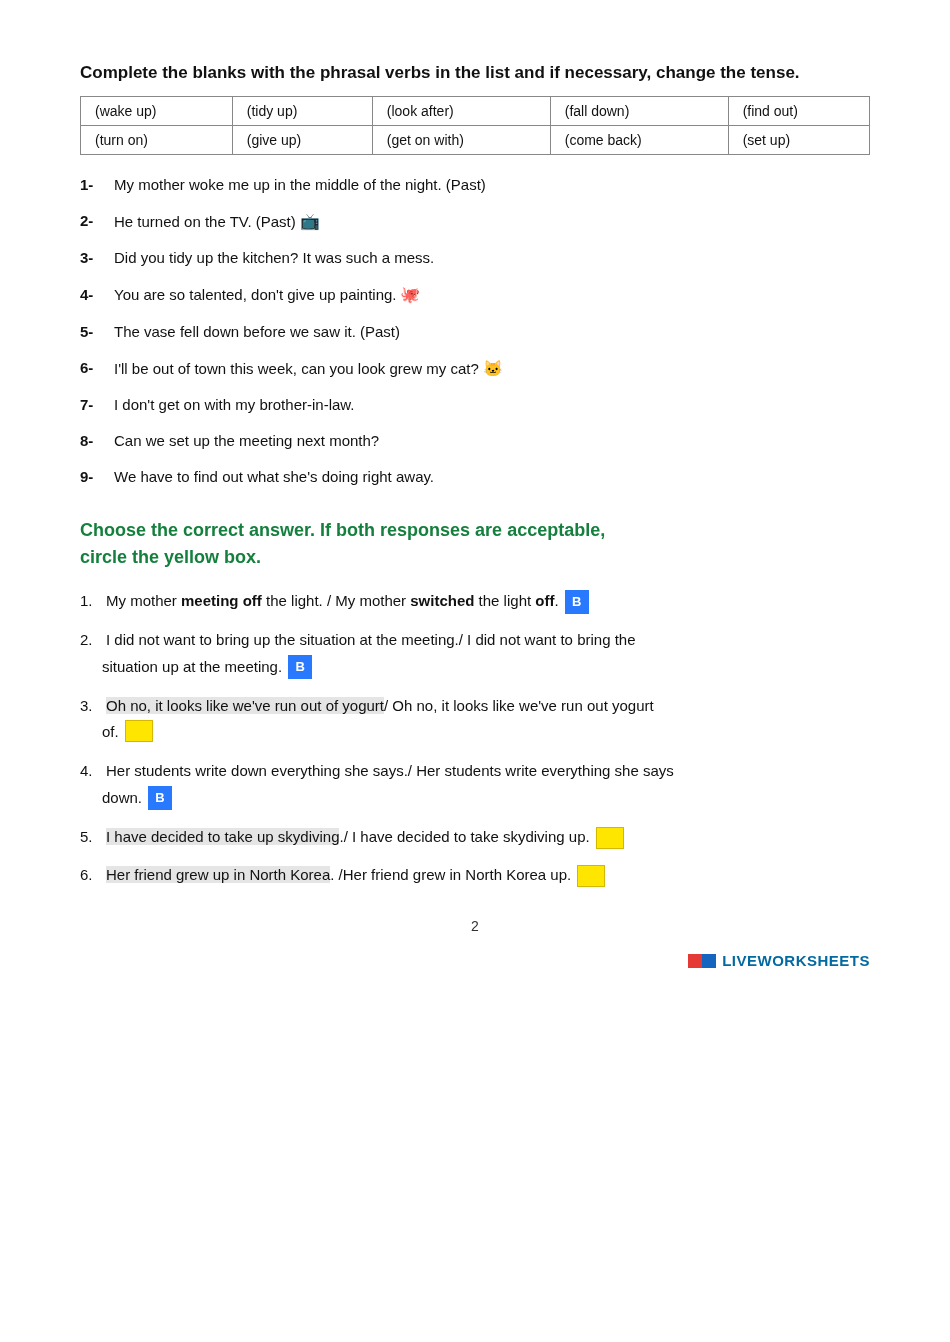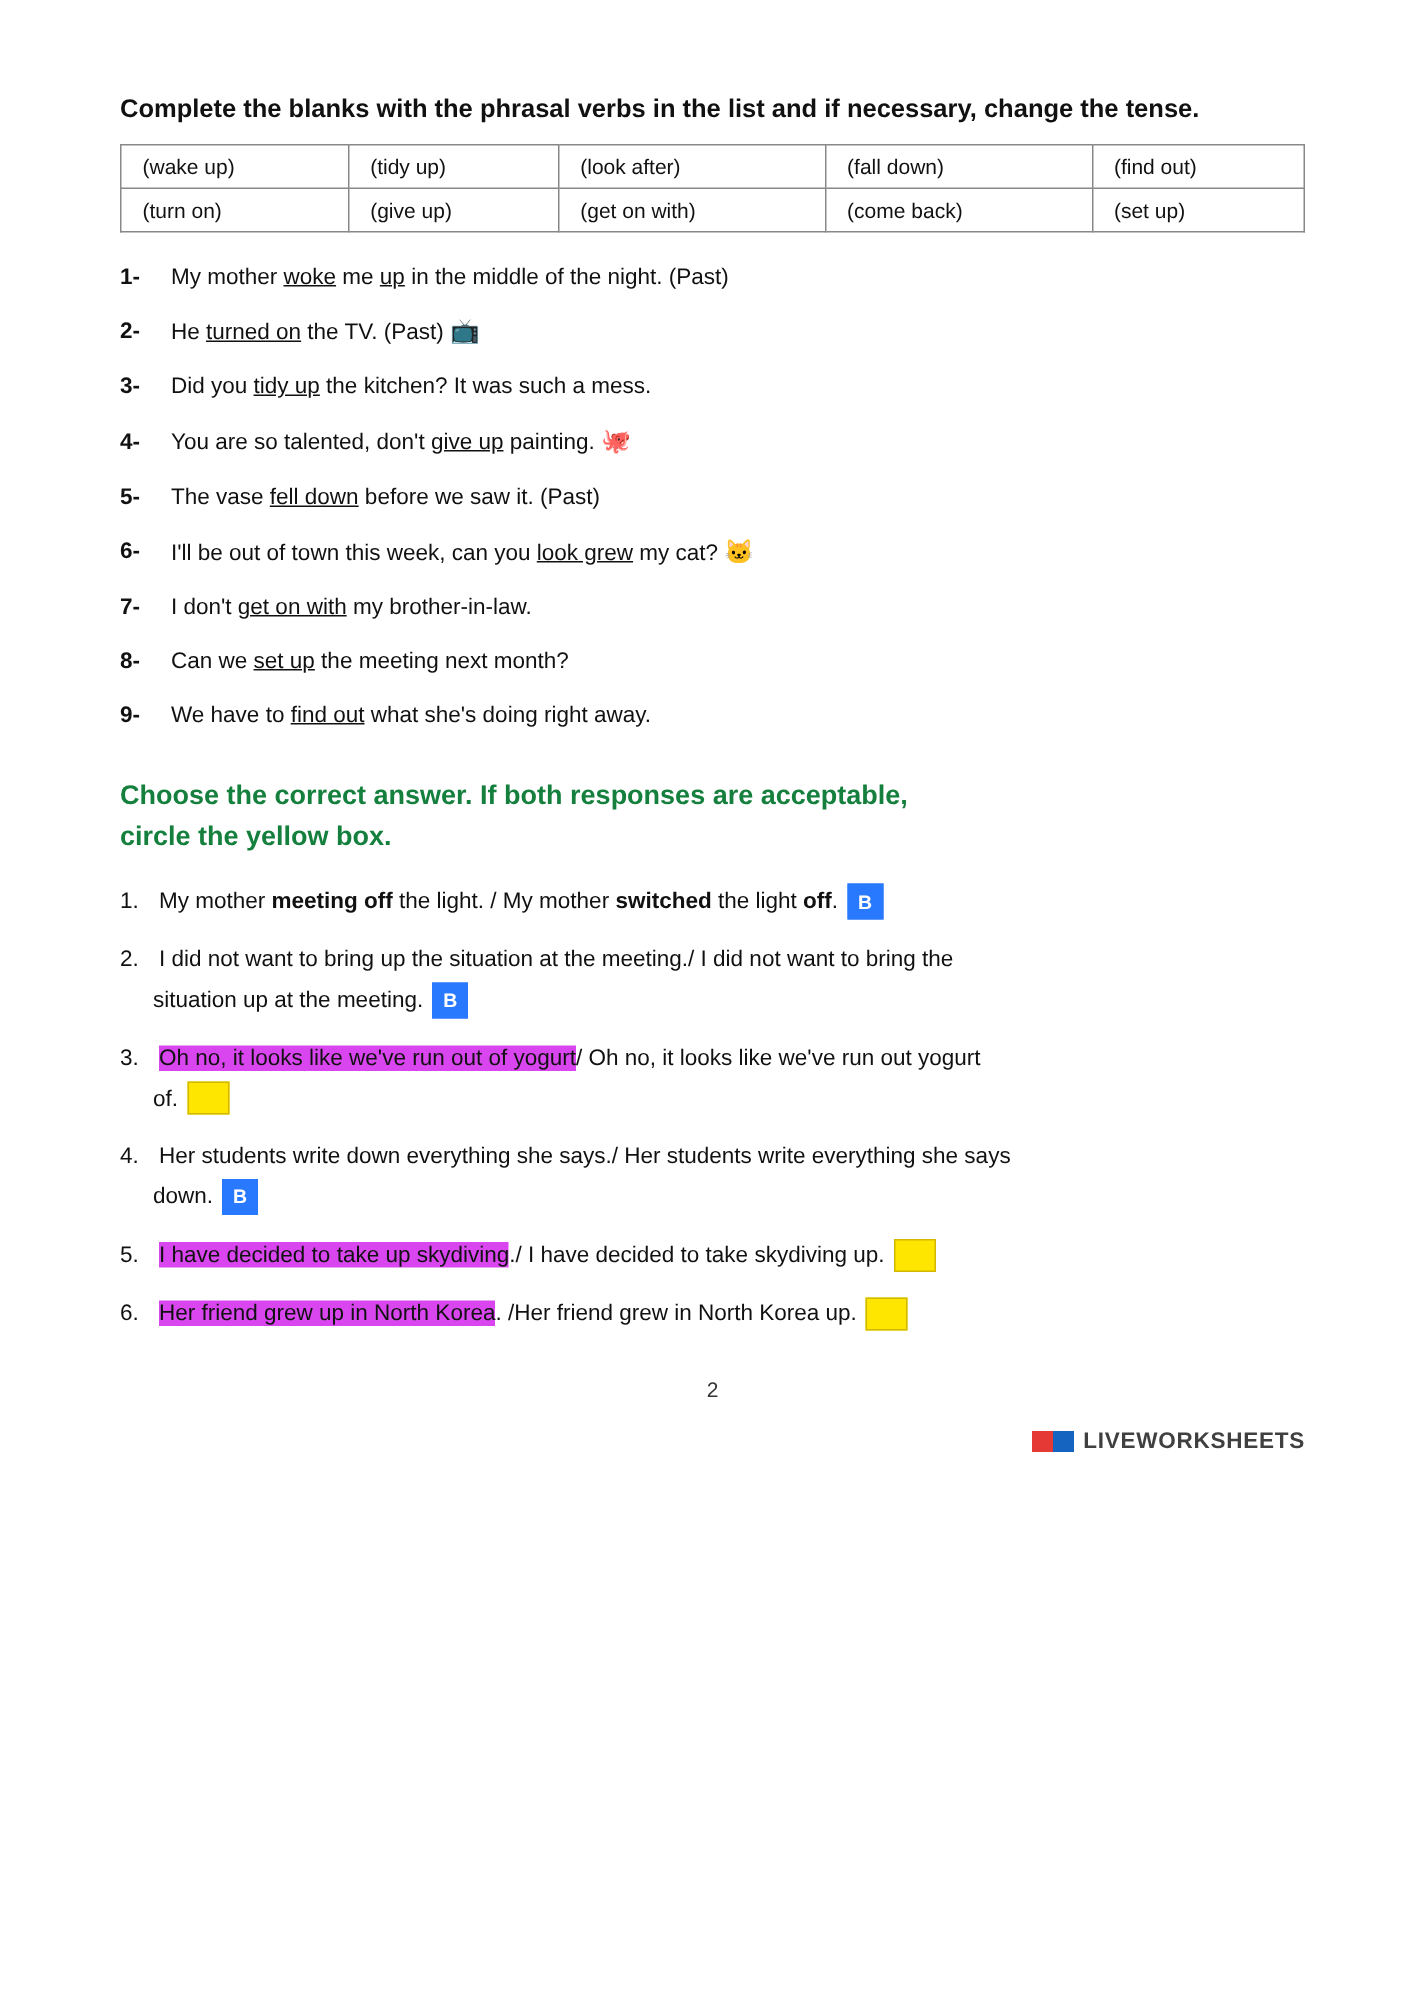--- a/index.html
+++ b/index.html
@@ -38,42 +38,42 @@
       margin-bottom: 12px;
       line-height: 1.6;
       display: flex;
       align-items: center;
       gap: 6px;
     }
     .item-num {
       font-weight: bold;
       min-width: 28px;
     }
-    .underline { text-decoration: underline; }
+    .underline { }
     .section2-title {
       font-weight: bold;
       font-size: 18px;
       margin-bottom: 16px;
       line-height: 1.5;
       color: #15803d;
     }
     .section2-list {
       list-style: none;
     }
     .section2-list li {
       margin-bottom: 14px;
       line-height: 1.65;
     }
     .section2-list .item-row {
       display: flex;
       align-items: flex-start;
       gap: 6px;
     }
     .highlight-yellow {
-      background-color: #d946ef;
+      background-color: #e5e5e5;
     }
     .box-b {
       display: inline-flex;
       align-items: center;
       justify-content: center;
       background: #2979FF;
       color: #fff;
       font-weight: bold;
       font-size: 13px;
       width: 24px;
@@ -114,21 +114,21 @@
       height: 14px;
     }
     .logo-square-blue {
       background: #1565C0;
       width: 14px;
       height: 14px;
     }
     .logo-text {
       font-weight: bold;
       font-size: 15px;
-      color: #404040;
+      color: #0369a1;
       letter-spacing: 0.5px;
     }
     .emoji { font-size: 16px; }
     .section-divider { margin: 28px 0 18px 0; }
     .s2-num { font-weight: normal; min-width: 20px; }
     .two-line-item { margin-bottom: 16px; }
     .two-line-item .line1 { display: flex; align-items: center; }
     .two-line-item .line2 { display: flex; padding-left: 22px; margin-top: 2px; }
   </style>
 </head>

